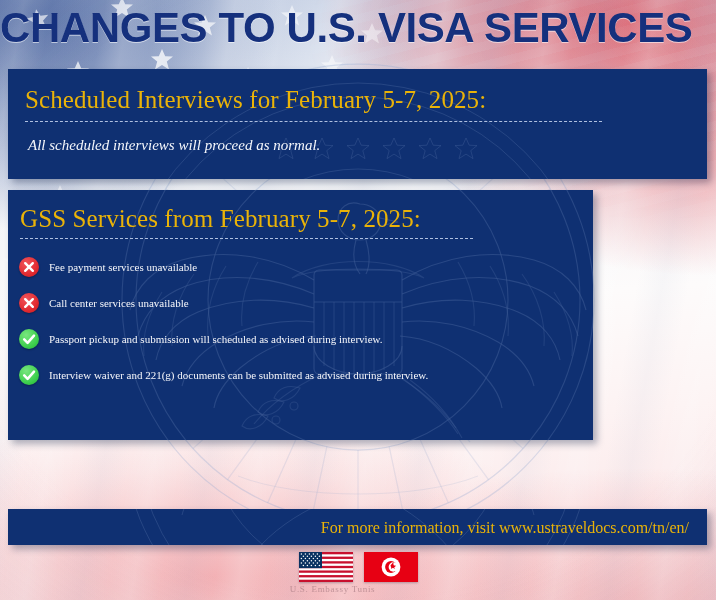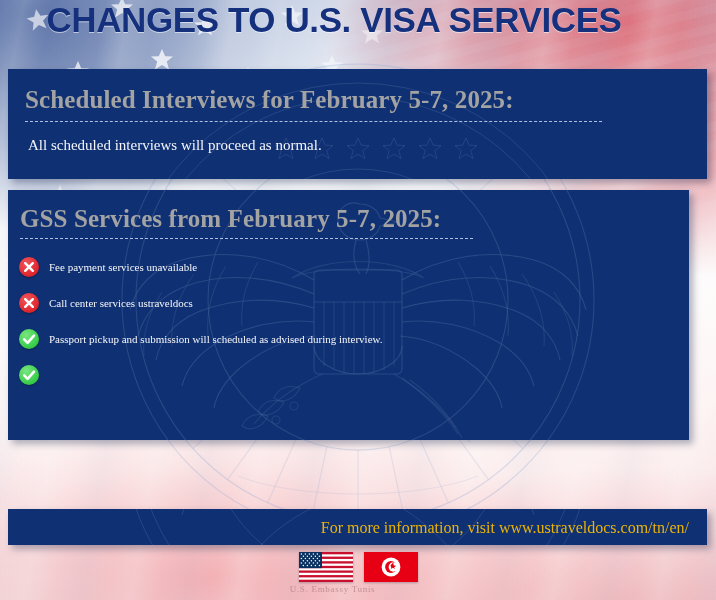--- a/index.html
+++ b/index.html
@@ -48,62 +48,63 @@
         rgba(255,255,255,0.0) 104px);
   }
   .bg-seal { opacity:1; }
   .bg-stars { opacity:.85; }
   .bg-vignette {
     background:radial-gradient(ellipse 700px 560px at 50% 48%, rgba(255,255,255,0) 55%, rgba(180,190,210,0.16) 100%);
   }
 
   
   .title {
-    position:absolute; left:0; top:0; width:668px;
+    position:absolute; left:0; top:8px; width:668px;
     text-align:center;
     font-family:"Liberation Sans", sans-serif;
     font-weight:bold;
-    font-size:35px;
+    font-size:42px;
     line-height:40px;
     letter-spacing:-0.4px;
     color:#15307d;
     text-shadow:0 1px 0 rgba(255,255,255,.55);
     white-space:nowrap;
   }
 
   
   .panel {
     position:absolute;
     background:#0f3072;
     box-shadow:4px 4px 7px rgba(20,34,70,.34);
     overflow:hidden;
   }
   .panel-inner-bg { position:absolute; inset:0; opacity:.30; }
   .panel-content { position:relative; z-index:2; }
 
   #panel-scheduled { left:8px; top:69px; width:699px; height:110px; }
-  #panel-gss       { left:8px; top:190px; width:681px; height:250px; }
+  #panel-gss       { left:8px; top:190px; width:585px; height:250px; }
   #panel-footer    { left:8px; top:509px; width:699px; height:36px; }
 
   .panel-heading {
-    color:#a3a3a3;
+    color:#eab308;
     font-size:25px;
     line-height:30px;
-    font-weight:bold;
+    font-weight:normal;
     letter-spacing:.1px;
     white-space:nowrap;
   }
   .dotted-rule {
     height:0; border-top:1px dashed #b8c8e6;
     opacity:.95;
   }
   .panel-body {
     color:#f4f6fb;
     font-size:15px;
     line-height:20px;
+    font-style:italic;
   }
 
   #panel-scheduled .panel-heading { position:absolute; left:17px; top:16px; }
   #panel-scheduled .dotted-rule   { position:absolute; left:17px; top:52px; width:577px; }
   #panel-scheduled .panel-body    { position:absolute; left:20px; top:66px; }
 
   #panel-gss .panel-heading { position:absolute; left:12px; top:14px; }
   #panel-gss .dotted-rule   { position:absolute; left:12px; top:48px; width:453px; }
 
   
@@ -424,39 +425,40 @@
           </span>
           <span class="bullet-text">Fee payment services unavailable</span>
         </div>
 
         <div class="bullet-row">
           <span class="bullet-icon cross">
             <svg width="20" height="20" viewBox="0 0 20 20" xmlns="http://www.w3.org/2000/svg">
               <path d="M6.2,6.2 L13.8,13.8 M13.8,6.2 L6.2,13.8" stroke="#ffffff" stroke-width="2.4" stroke-linecap="round"></path>
             </svg>
           </span>
-          <span class="bullet-text">Call center services ustraveldocs</span>
+          <span class="bullet-text">Call center services unavailable</span>
         </div>
 
 
         <div class="bullet-row">
           <span class="bullet-icon check">
             <svg width="20" height="20" viewBox="0 0 20 20" xmlns="http://www.w3.org/2000/svg">
               <path d="M5.2,10.4 L8.6,13.8 L15,6.6" fill="none" stroke="#ffffff" stroke-width="2.5" stroke-linecap="round" stroke-linejoin="round"></path>
             </svg>
           </span>
           <span class="bullet-text">Passport pickup and submission will scheduled as advised during interview.</span>
         </div>
 
         <div class="bullet-row">
           <span class="bullet-icon check">
             <svg width="20" height="20" viewBox="0 0 20 20" xmlns="http://www.w3.org/2000/svg">
               <path d="M5.2,10.4 L8.6,13.8 L15,6.6" fill="none" stroke="#ffffff" stroke-width="2.5" stroke-linecap="round" stroke-linejoin="round"></path>
             </svg>
           </span>
+          <span class="bullet-text">Interview waiver and 221(g) documents can be submitted as advised during interview.</span>
         </div>
 
       </div>
     </div>
   </div>
 
   <div class="panel" id="panel-footer">
     <div class="panel-inner-bg">
       <svg width="699" height="36" viewBox="0 0 699 36" xmlns="http://www.w3.org/2000/svg">
         <g transform="translate(350,-80)" fill="none" stroke="#9db4dd" stroke-opacity="0.55" stroke-width="1">

